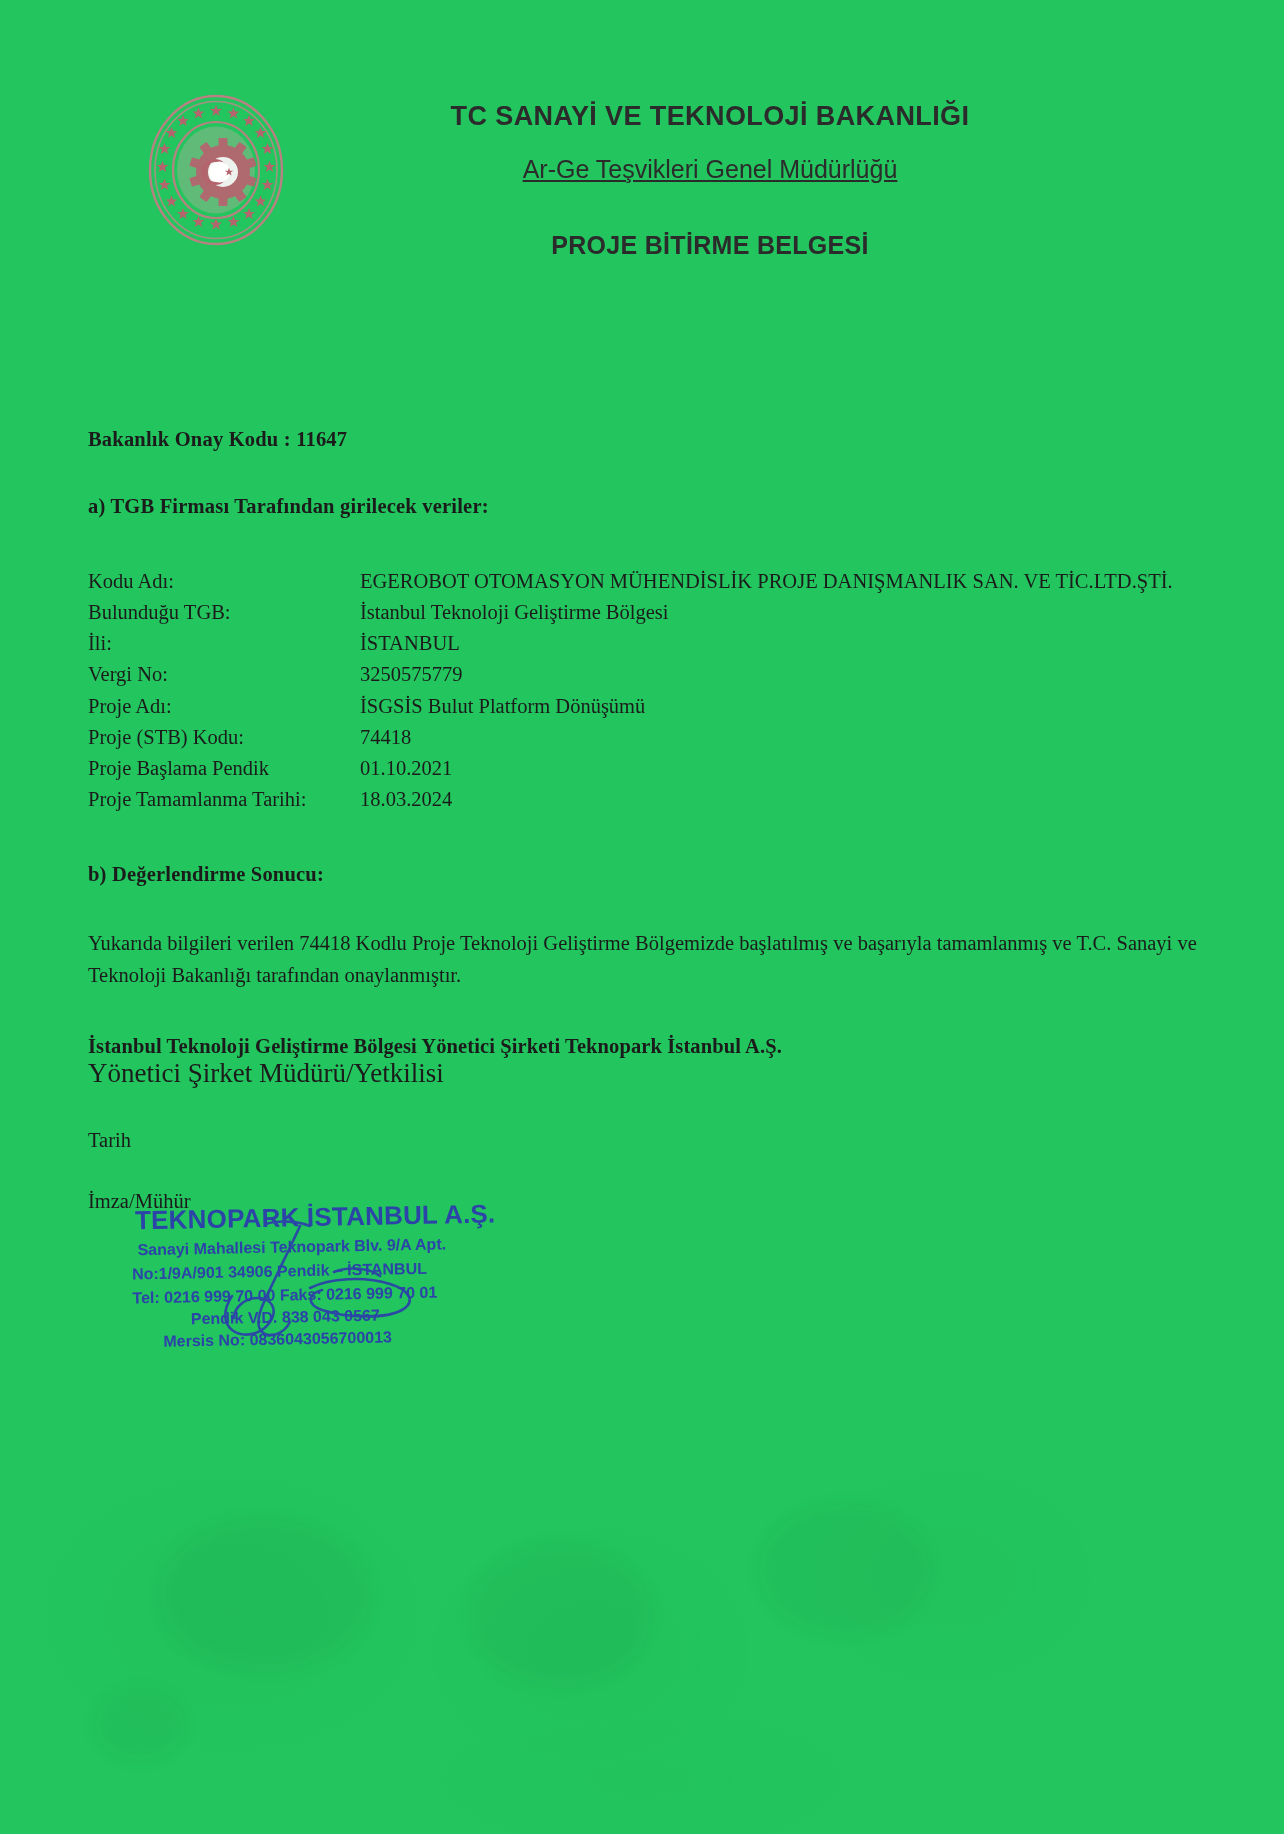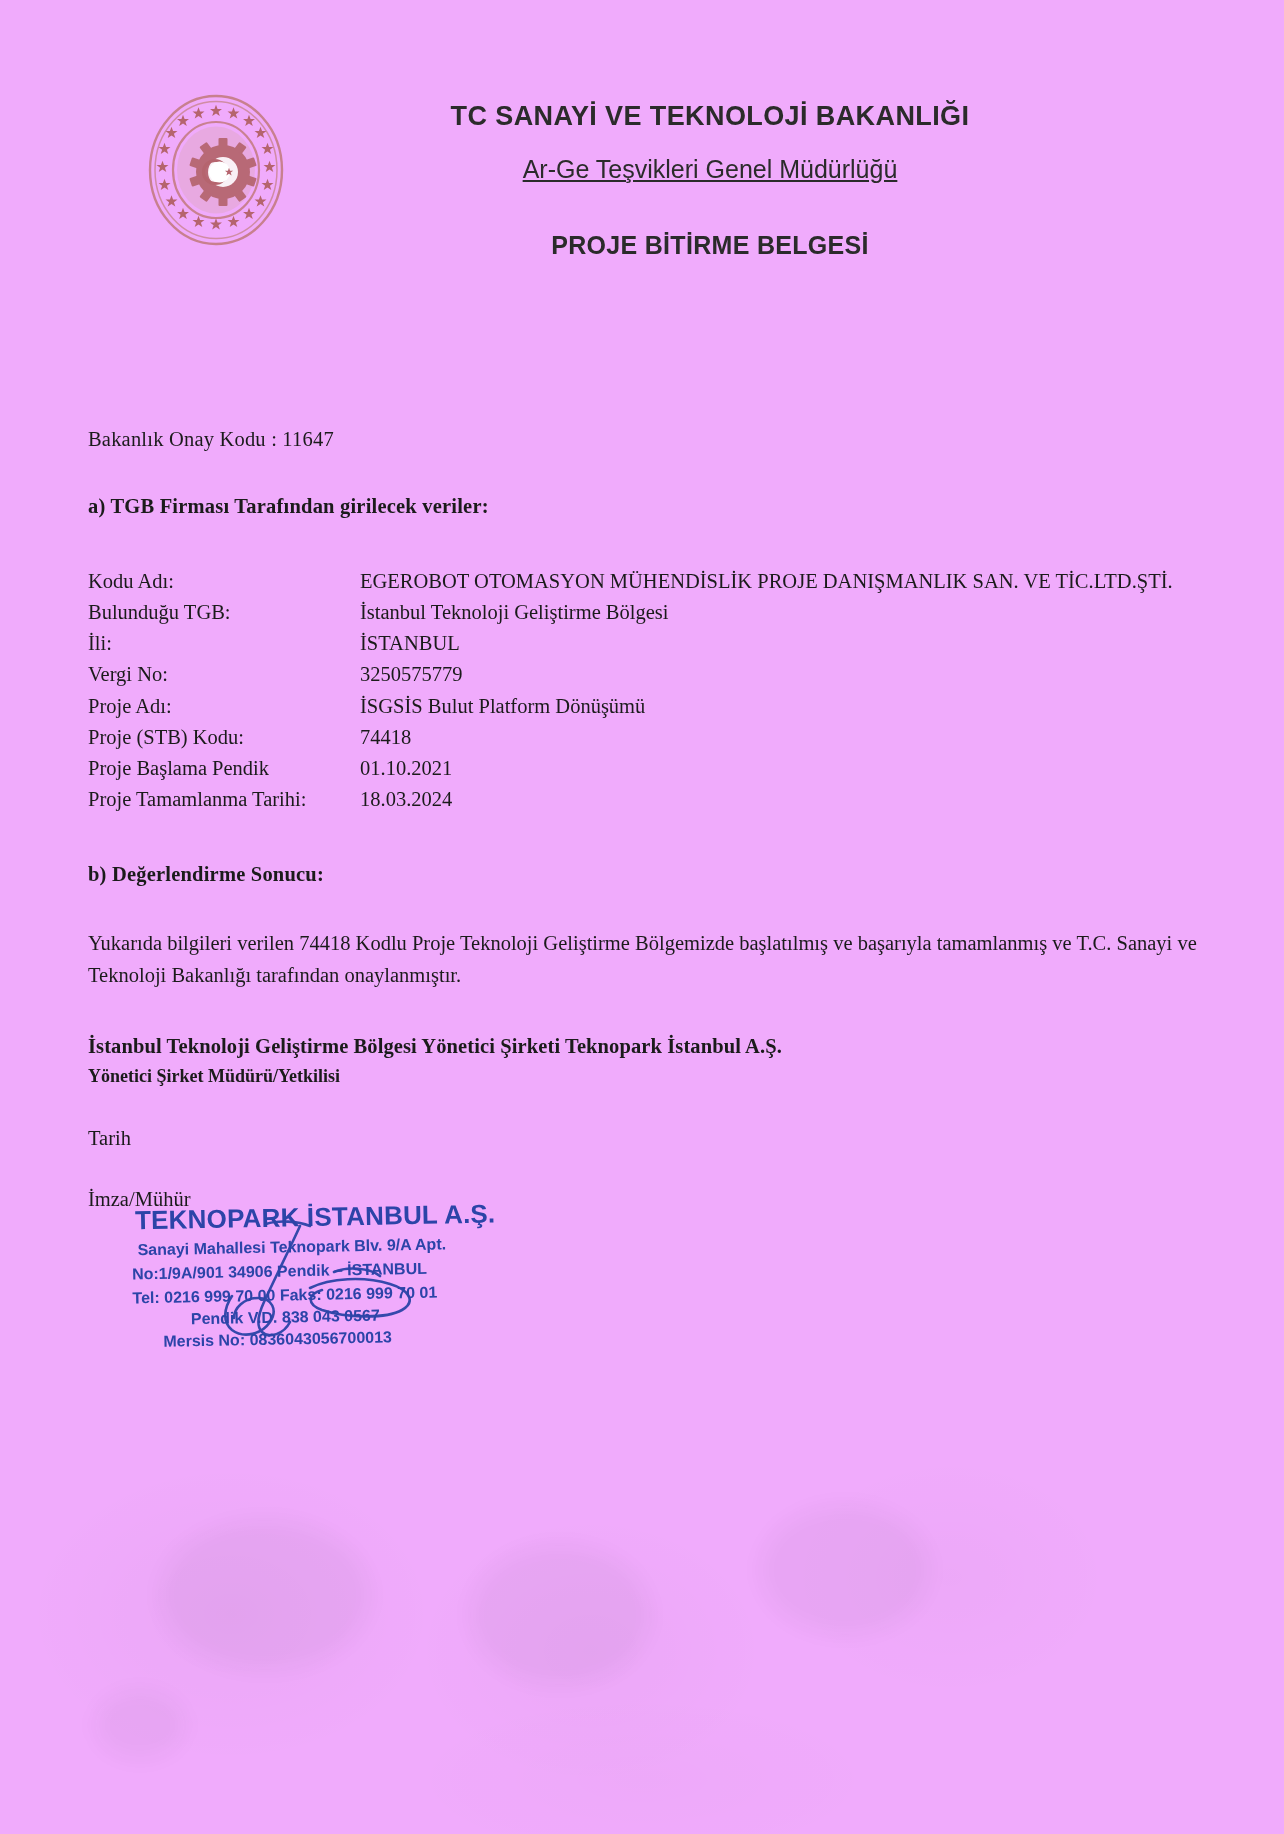--- a/index.html
+++ b/index.html
@@ -7,21 +7,21 @@
     padding: 0;
     background: #b8b8b8;
   }
   body {
     font-family: "Liberation Serif", serif;
   }
   .page {
     position: relative;
     width: 1284px;
     height: 1834px;
-    background: #f0abfc;
+    background: #22c55e;
     overflow: hidden;
     margin: 0 auto;
   }
   
   .paper-noise {
     position: absolute;
     inset: 0;
     pointer-events: none;
     background:
       radial-gradient(ellipse 300px 220px at 18% 88%, rgba(0,0,0,0.022), rgba(0,0,0,0) 70%),
@@ -76,21 +76,21 @@
   
   .content {
     position: absolute;
     left: 88px;
     top: 428px;
     width: 1112px;
     color: #1b1b1b;
   }
   .approval-code {
     font-size: 20.5px;
-    font-weight: normal;
+    font-weight: bold;
     letter-spacing: 0.2px;
   }
   .section-head {
     font-size: 20.5px;
     font-weight: bold;
     letter-spacing: 0.2px;
   }
   .section-a-head { margin-top: 44px; }
 
   .fields {
@@ -121,23 +121,22 @@
 
   .signatory {
     margin-top: 44px;
   }
   .signatory-company {
     font-size: 20.5px;
     font-weight: bold;
     letter-spacing: 0.1px;
   }
   .signatory-role {
-    font-size: 18px;
-    margin-top: 8px;
-    font-weight: bold;
+    font-size: 27px;
+    margin-top: 0;
   }
   .date-label {
     font-size: 20.5px;
     margin-top: 40px;
   }
   .signature-label {
     font-size: 20.5px;
     margin-top: 38px;
   }
 

